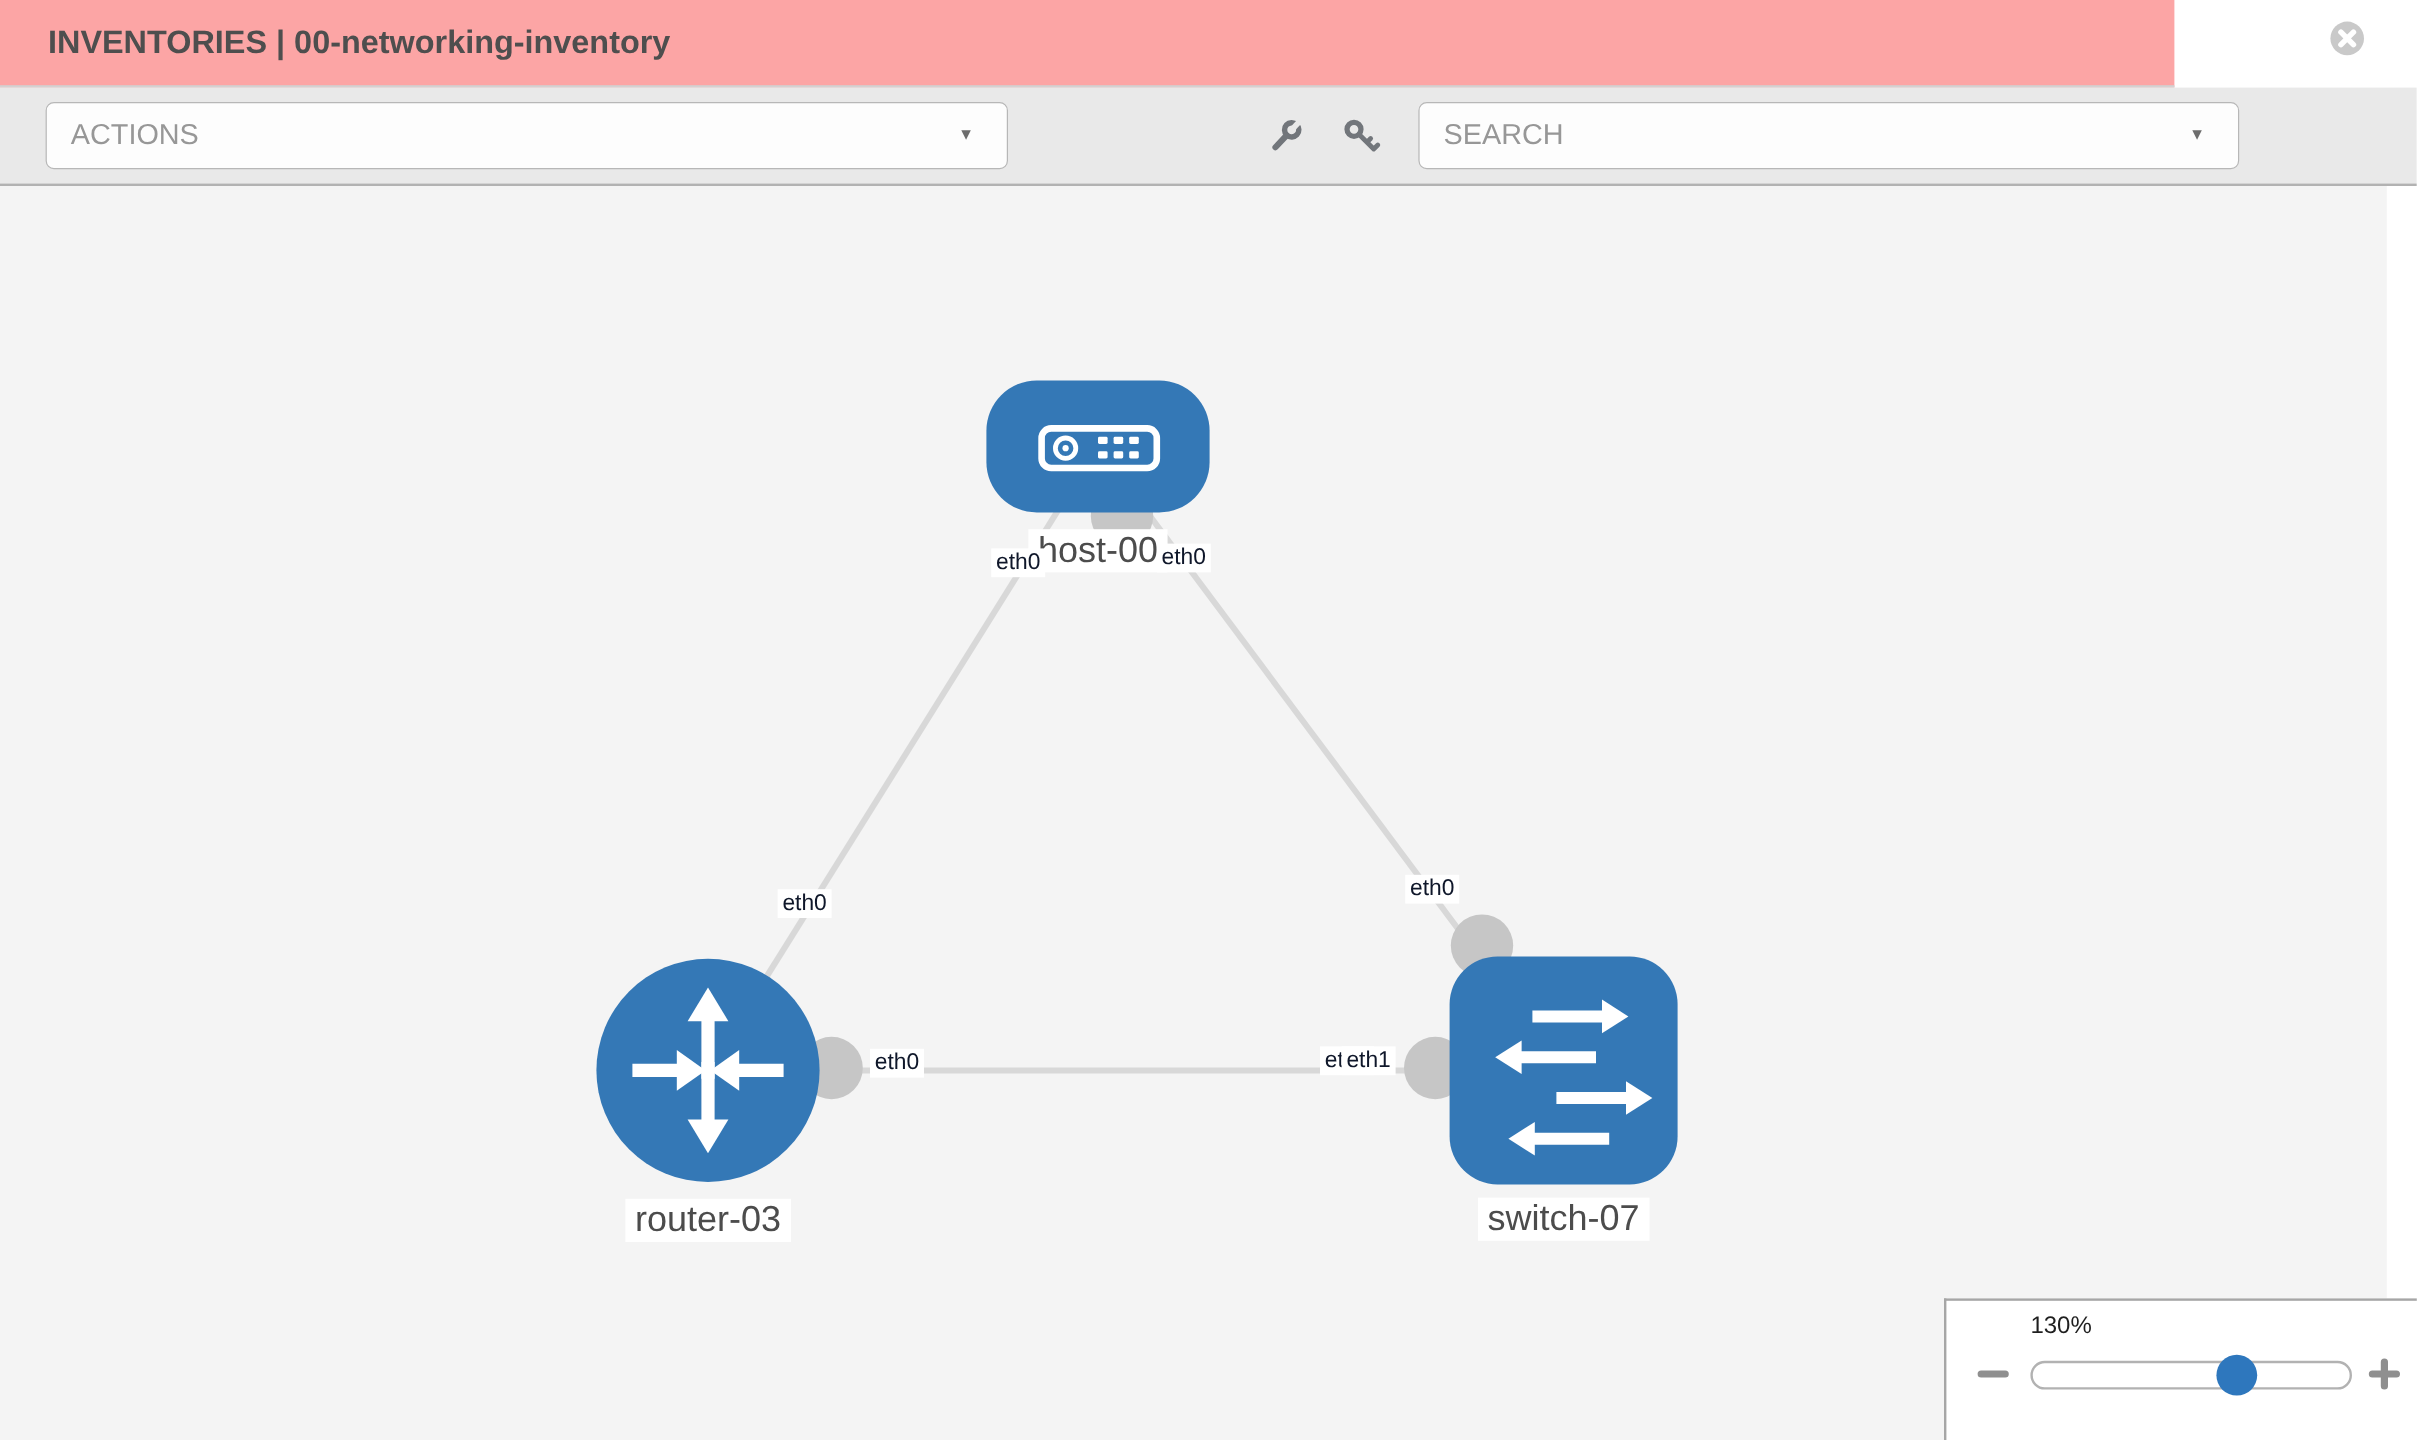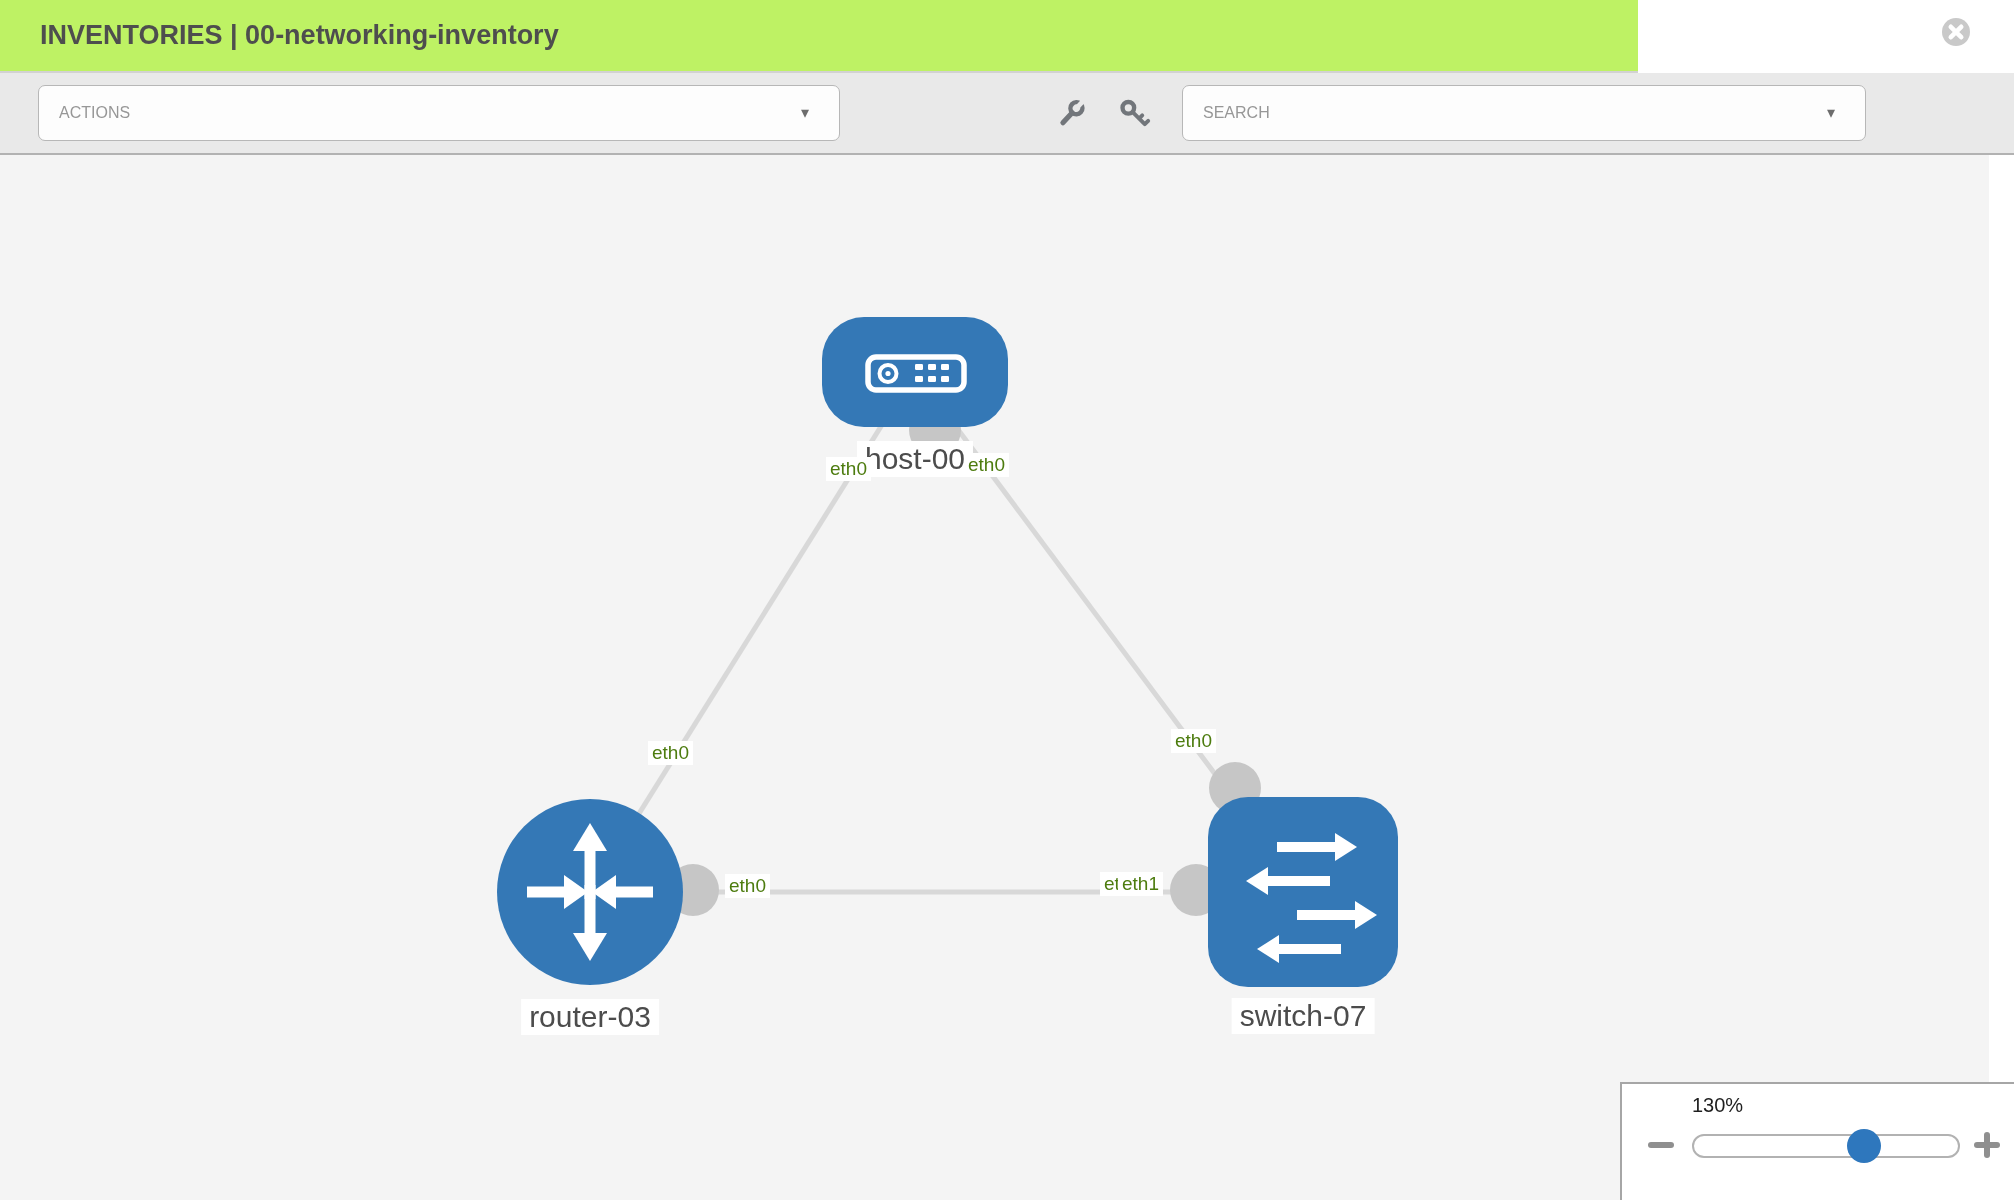--- a/index.html
+++ b/index.html
@@ -1,42 +1,42 @@
 <!DOCTYPE html>
 <html><head>
 <meta charset="utf-8">
 <style>
   * { margin:0; padding:0; box-sizing:border-box; }
   html,body { width:2014px; height:1200px; }
   body { font-family:"Liberation Sans", sans-serif; background:#fff; }
   .app { position:relative; width:2014px; height:1200px; overflow:hidden; background:#fff; }
 
   
-  .header { position:absolute; left:0; top:0; width:1638px; height:73px; background:#bef264; border-bottom:2px solid #d2d2d2; }
+  .header { position:absolute; left:0; top:0; width:1812px; height:73px; background:#fca5a5; border-bottom:2px solid #d2d2d2; }
   .page-title { position:absolute; left:40px; top:0; height:71px; line-height:71px; font-size:27px; font-weight:bold; color:#4e4e4e; }
   .close-btn { position:absolute; left:1941px; top:17px; width:30px; height:30px; border:none; background:transparent; cursor:pointer; }
 
   
   .toolbar { position:absolute; left:0; top:73px; width:2014px; height:82px; background:#e9e9e9; border-bottom:2px solid #b2b2b2; }
   .select-box { position:absolute; top:12px; height:56px; background:#fdfdfd; border:1px solid #b7b7b7; border-radius:7px; cursor:pointer; }
-  .select-box .sel-label { position:absolute; left:20px; top:0; height:54px; line-height:54px; font-size:16px; color:#979797; }
+  .select-box .sel-label { position:absolute; left:20px; top:0; height:54px; line-height:54px; font-size:24px; color:#979797; }
   .select-box .caret { position:absolute; right:30px; top:0; height:54px; line-height:54px; font-size:16px; color:#6d6d6d; }
   .actions-box { left:38px;  width:802px; }
   .search-box  { left:1182px; width:684px;text-align:right; }
   .tool-icon { position:absolute; cursor:pointer; }
   .wrench { left:1054px; top:24px; }
   .key    { left:1117px; top:24px; }
 
   
   .canvas { position:absolute; left:0; top:155px; width:1989px; height:1045px; background:#f4f4f4; }
   .canvas svg.topo { position:absolute; left:0; top:0; }
 
   .node-label { position:absolute; transform:translateX(-50%); background:#ffffff; color:#4c4c4c;
                 font-size:30px; padding:1px 8px; white-space:nowrap; }
-  .if-label   { position:absolute; background:#ffffff; color:#4d7c0f; font-size:19px; padding:1px 4px; white-space:nowrap; }
+  .if-label   { position:absolute; background:#ffffff; color:#0f172a; font-size:19px; padding:1px 4px; white-space:nowrap; }
 
   
   .zoom-panel { position:absolute; left:1620px; top:1082px; width:396px; height:120px; background:#ffffff;
                 border-top:2px solid #a6a6a6; border-left:2px solid #a6a6a6; }
   .zoom-value { position:absolute; left:70px; top:10px; width:268px; text-align:left; font-size:20px; color:#1f1f1f; }
   .zoom-track { position:absolute; left:70px; top:50px; width:268px; height:24px; background:#fff;
                 border:2px solid #b2b2b2; border-radius:12px; cursor:pointer; }
   .zoom-handle { position:absolute; left:225px; top:45px; width:34px; height:34px; border-radius:50%;
                  background:#2e77bd; cursor:pointer; }
   .zoom-btn { position:absolute; top:44px; width:34px; height:34px; border:none; background:transparent; cursor:pointer; }

